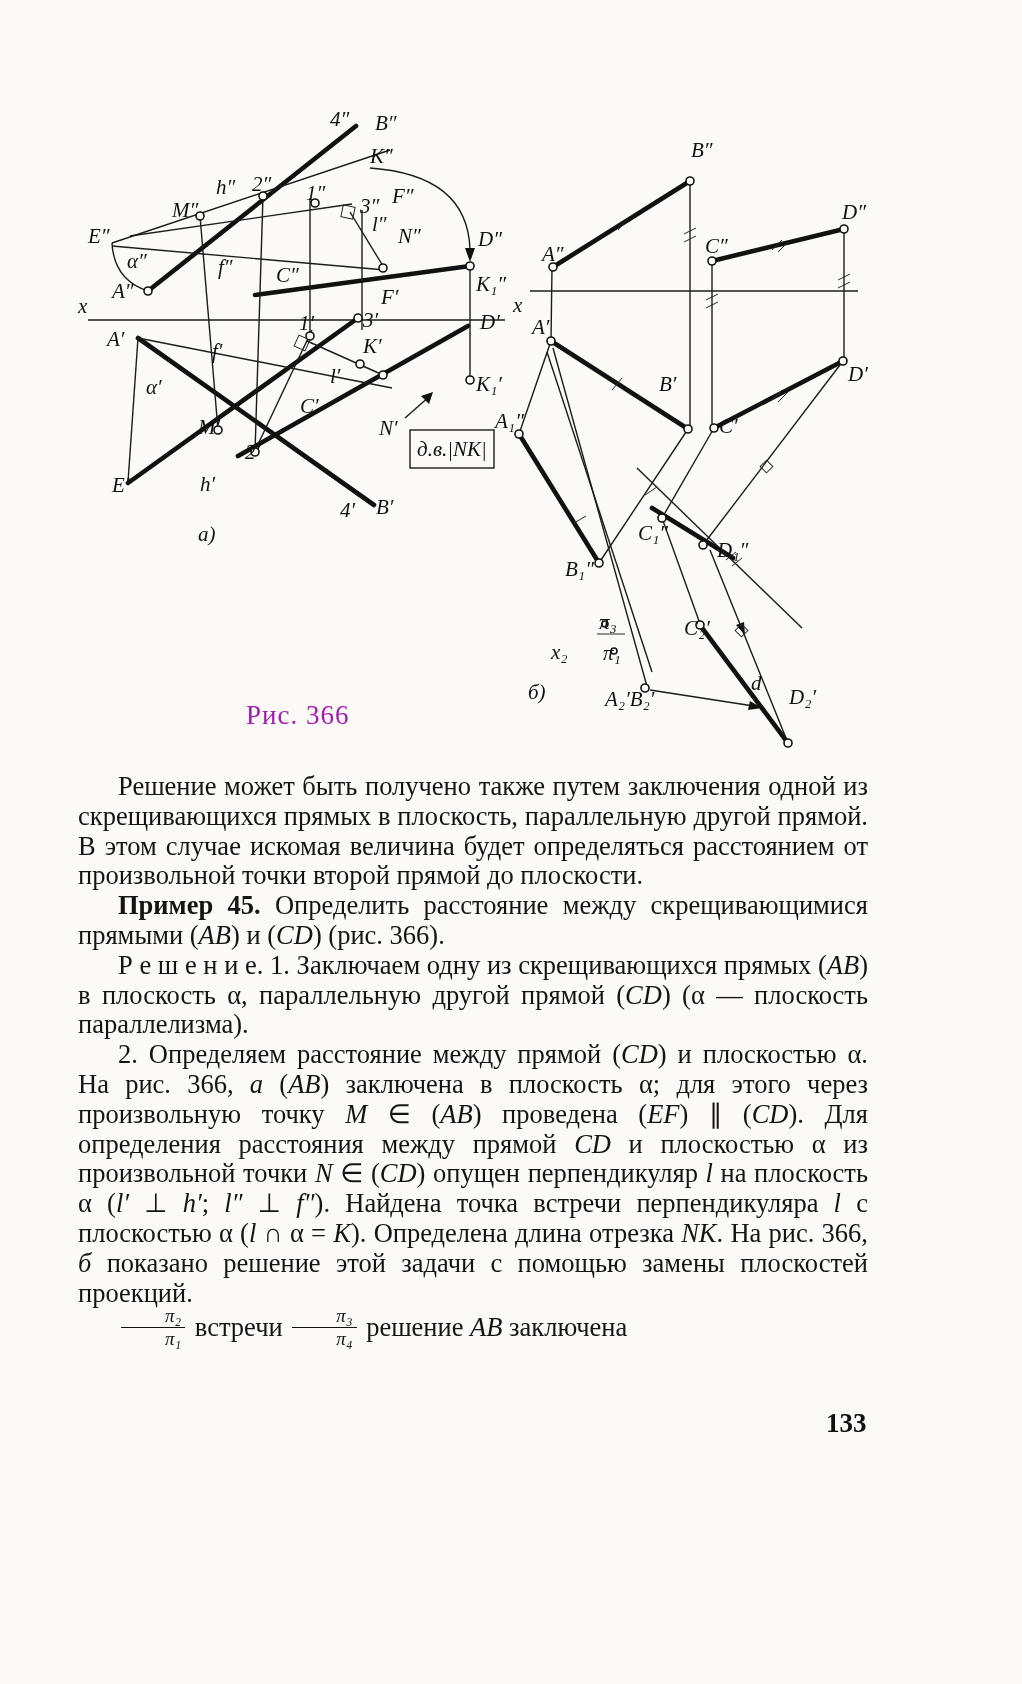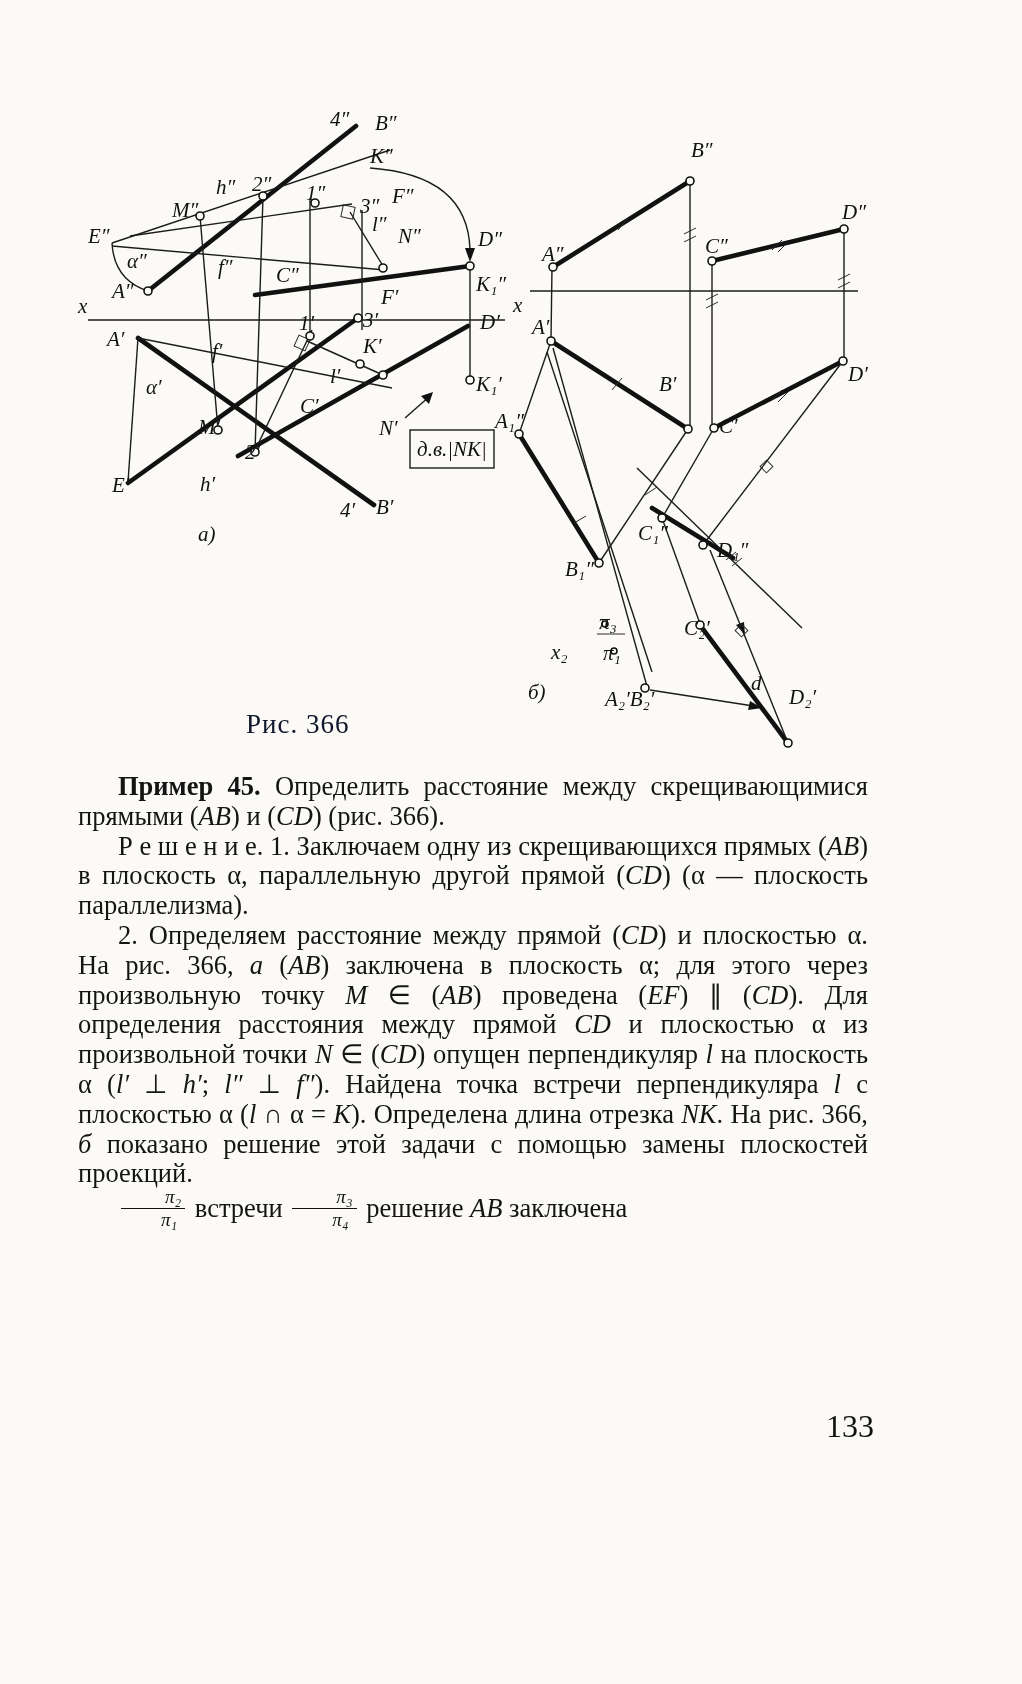--- a/index.html
+++ b/index.html
@@ -15,41 +15,40 @@
   svg.fig{position:absolute;left:0;top:0;}
   .thin{stroke:#1c1c1c;stroke-width:1.4;fill:none;}
   .hair{stroke:#2a2a2a;stroke-width:1;fill:none;}
   .thick{stroke:#111;stroke-width:4.6;fill:none;stroke-linecap:round;}
   .pt{fill:#fbfaf7;stroke:#111;stroke-width:1.6;}
   .arrow{fill:#111;stroke:none;}
   .flabel{font-family:"Liberation Serif",serif;font-style:italic;font-size:21px;fill:#111;}
   .caption{
     position:absolute;left:246px;top:700px;
     font-size:27px;letter-spacing:1px;
-    color:#0f172a;
-    margin-top:9px;
+    color:#a21caf;
   }
   .text-block{
     position:absolute;left:78px;top:772px;width:790px;
     font-size:26.5px;line-height:29.8px;
     text-align:justify;
   }
   .para{margin:0;text-indent:40px;}
   .it{font-style:italic;}
   .bd{font-weight:bold;}
   .frac{
-    display:inline-flex;flex-direction:column;align-items:flex-start;
+    display:inline-flex;flex-direction:column;align-items:center;
     vertical-align:middle;line-height:1.05;font-size:0.72em;
     font-style:italic;margin:0 3px;transform:translateY(-2px);
   }
   .ft{border-bottom:1.6px solid #111;padding:0 4px 1px;}
   .fb{padding-top:1px;}
   .pagenum{
     position:absolute;left:826px;top:1408px;
-    font-size:32px;font-weight:normal;color:#111;text-align:center;
+    font-size:27px;font-weight:bold;color:#111;text-align:center;
   }
 </style>
 </head>
 <body>
 
 <div class="page-root">
 
   <svg class="fig" width="1022" height="760" viewBox="0 0 1022 760">
 
     <g>
@@ -238,20 +237,21 @@
         <text x="751" y="690" class="flabel">d</text>
         <text x="605" y="706" class="flabel">A₂′B₂′</text>
         <text x="789" y="704" class="flabel">D₂′</text>
         <text x="528" y="699" class="flabel">б)</text>
       </g>
   </svg>
 
   <div class="caption">Рис. 366</div>
 
   <div class="text-block">
+      <p class="para"><span>Решение может быть получено также путем заключения одной из скрещивающихся прямых в плоскость, параллельную другой прямой. В этом случае искомая величина будет определяться расстоянием от произвольной точки второй прямой до плоскости.</span></p>
       <p class="para"><span class="bd">Пример 45.</span><span> Определить расстояние между скрещивающимися прямыми (</span><span class="it">AB</span><span>) и (</span><span class="it">CD</span><span>) (рис. 366).</span></p>
       <p class="para"><span>Р е ш е н и е.  1. Заключаем одну из скрещивающихся прямых (</span><span class="it">AB</span><span>) в плоскость α, параллельную другой прямой (</span><span class="it">CD</span><span>) (α — плоскость параллелизма).</span></p>
       <p class="para"><span>2. Определяем расстояние между прямой (</span><span class="it">CD</span><span>) и плоскостью α. На рис. 366, </span><span class="it">а</span><span> (</span><span class="it">AB</span><span>) заключена в плоскость α; для этого через произвольную точку </span><span class="it">M</span><span> ∈ (</span><span class="it">AB</span><span>) проведена (</span><span class="it">EF</span><span>) ∥ (</span><span class="it">CD</span><span>). Для определения расстояния между прямой </span><span class="it">CD</span><span> и плоскостью α из произвольной точки </span><span class="it">N</span><span> ∈ (</span><span class="it">CD</span><span>) опущен перпендикуляр </span><span class="it">l</span><span> на плоскость α (</span><span class="it">l′</span><span> ⊥ </span><span class="it">h′</span><span>; </span><span class="it">l″</span><span> ⊥ </span><span class="it">f″</span><span>). Найдена точка встречи перпендикуляра </span><span class="it">l</span><span> с плоскостью α (</span><span class="it">l</span><span> ∩ α = </span><span class="it">K</span><span>). Определена длина отрезка </span><span class="it">NK</span><span>. На рис. 366, </span><span class="it">б</span><span> показано решение этой задачи с помощью замены плоскостей проекций.</span></p>
       <p class="para"><span class="frac">
           <span class="ft">π₂</span>
           <span class="fb">π₁</span>
         </span><span> встречи </span><span class="frac">
           <span class="ft">π₃</span>
           <span class="fb">π₄</span>
         </span><span> решение </span><span class="it">AB</span><span> заключена</span></p>

